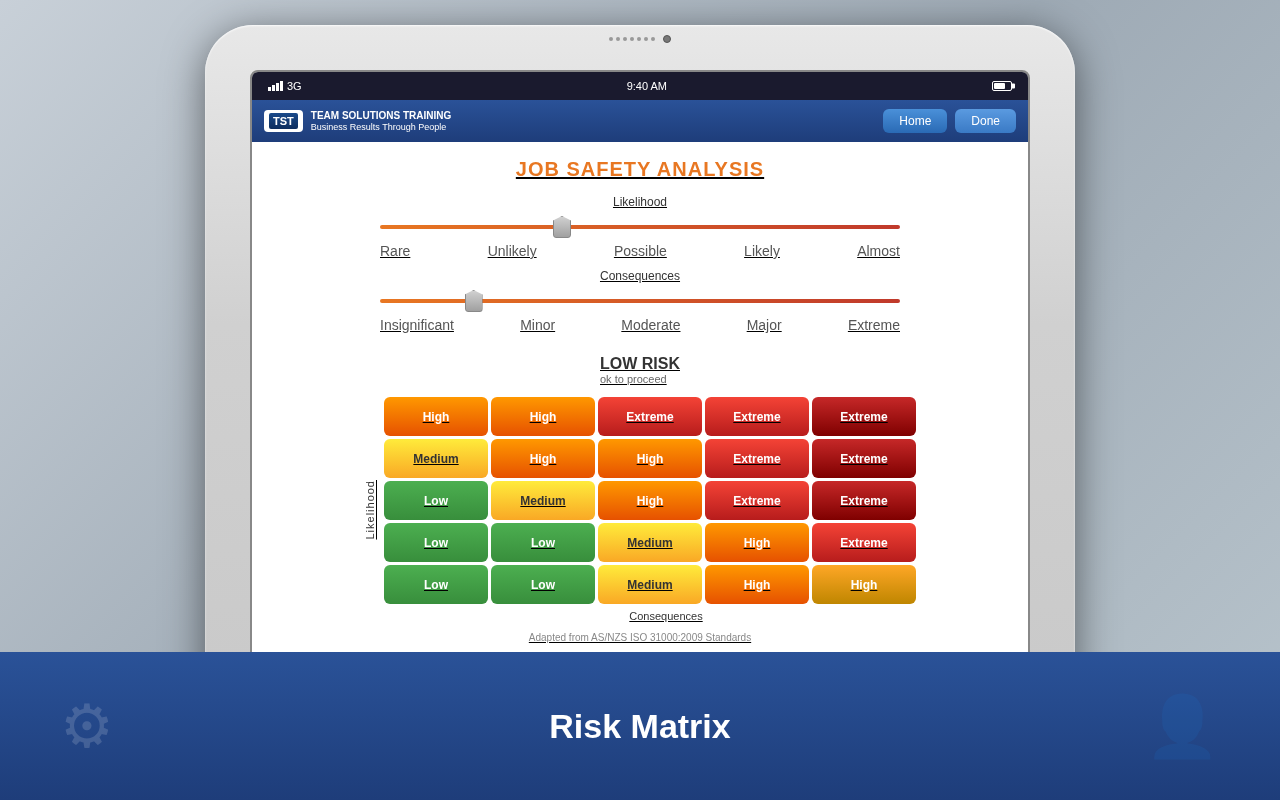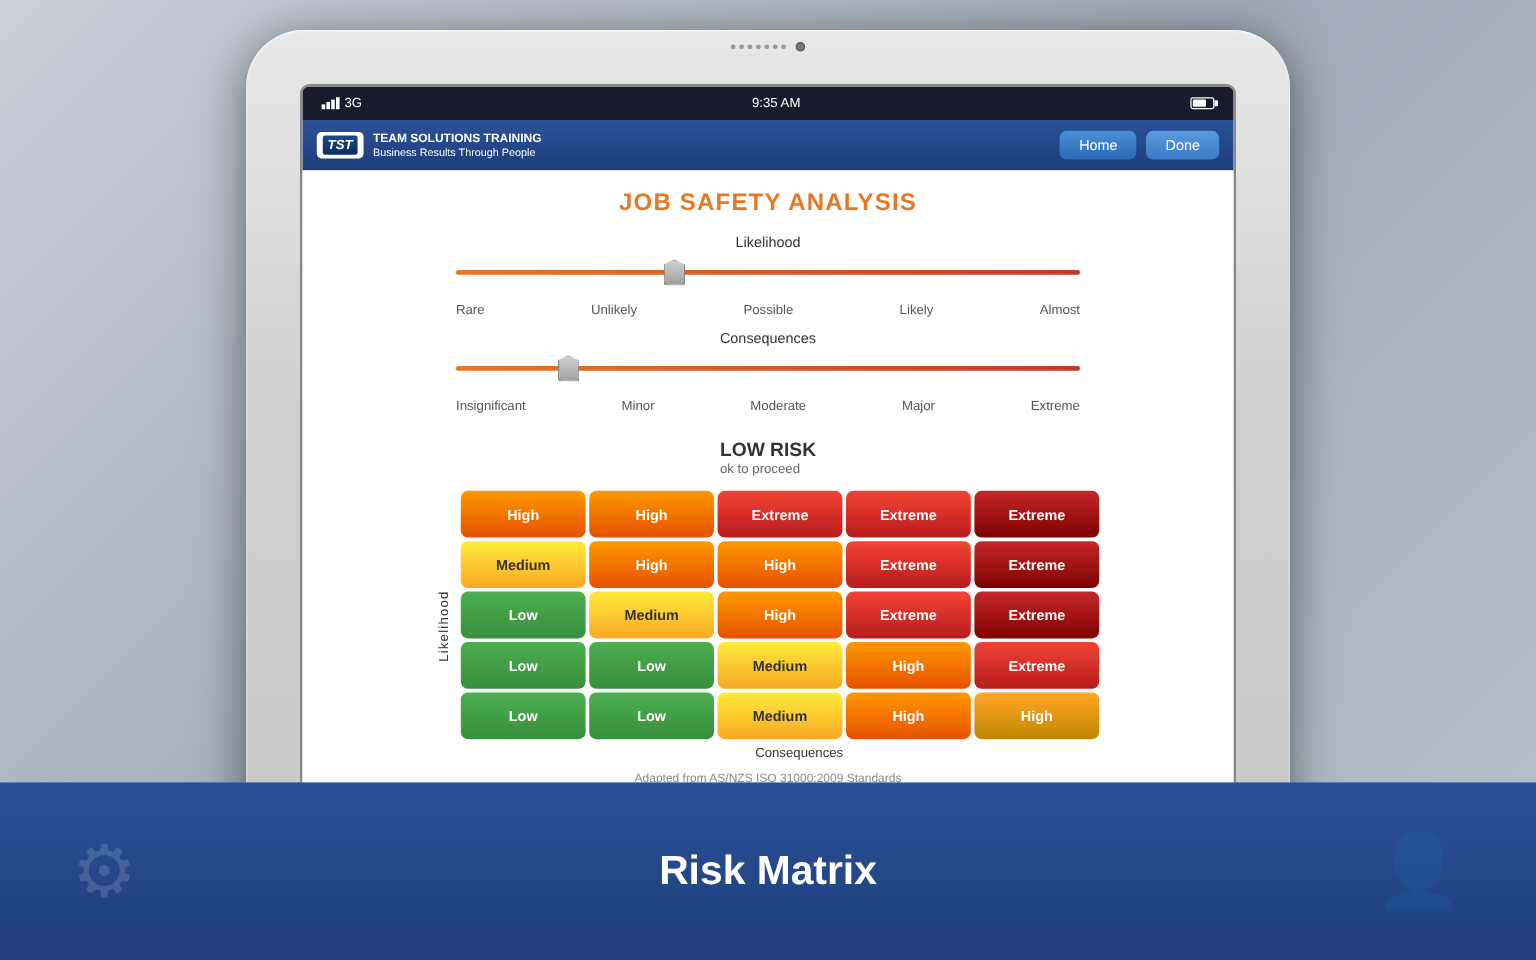--- a/index.html
+++ b/index.html
@@ -138,21 +138,20 @@
       font-size: 10px;
       font-weight: bold;
     }
     .tst-badge-inner {
       background: linear-gradient(180deg, #1a4a8a, #0d2d5e);
       color: white;
       padding: 2px 4px;
       border-radius: 2px;
       font-size: 11px;
       font-weight: bold;
-      font-style: italic;
     }
     .nav-logo-text {
       color: white;
       font-size: 9px;
       line-height: 1.3;
     }
     .nav-logo-text .company-name { font-weight: bold; font-size: 10px; }
     .nav-buttons { display: flex; gap: 8px; }
     .nav-btn {
       padding: 5px 16px;
@@ -173,20 +172,21 @@
 
     
     .content-area {
       background: white;
       height: calc(660px - 28px - 42px);
       overflow-y: auto;
       display: flex;
       flex-direction: column;
       align-items: center;
       padding: 16px 20px;
+      text-decoration: underline;
     }
 
     
     .page-title {
       font-size: 20px;
       font-weight: bold;
       color: #e87722;
       text-align: center;
       letter-spacing: 1px;
       margin-bottom: 14px;
@@ -227,23 +227,23 @@
       height: 22px;
       background: linear-gradient(180deg, #d0d0d0, #a0a0a0);
       border-radius: 3px;
       border: 1px solid #888;
       cursor: pointer;
       clip-path: polygon(0% 20%, 50% 0%, 100% 20%, 100% 100%, 0% 100%);
     }
     .slider-labels {
       display: flex;
       justify-content: space-between;
-      font-size: 11px;
+      font-size: 14px;
       color: #555;
-      margin-top: 12px;
+      margin-top: 2px;
     }
 
     
     .risk-level-section {
       margin-bottom: 12px;
     }
     .risk-level-title {
       font-size: 16px;
       font-weight: bold;
       color: #333;
@@ -368,21 +368,21 @@
     <div class="status-bar">
       <div class="status-left">
         <div class="signal-bars">
           <div class="signal-bar" style="height:4px"></div>
           <div class="signal-bar" style="height:6px"></div>
           <div class="signal-bar" style="height:8px"></div>
           <div class="signal-bar" style="height:10px"></div>
         </div>
         <span>3G</span>
       </div>
-      <div class="status-center">9:35 AM</div>
+      <div class="status-center">9:40 AM</div>
       <div class="status-right">
         <div class="battery-icon">
           <div class="battery-fill"></div>
           <div class="battery-tip"></div>
         </div>
       </div>
     </div>
 
     <div class="nav-bar">
       <div class="nav-logo">

